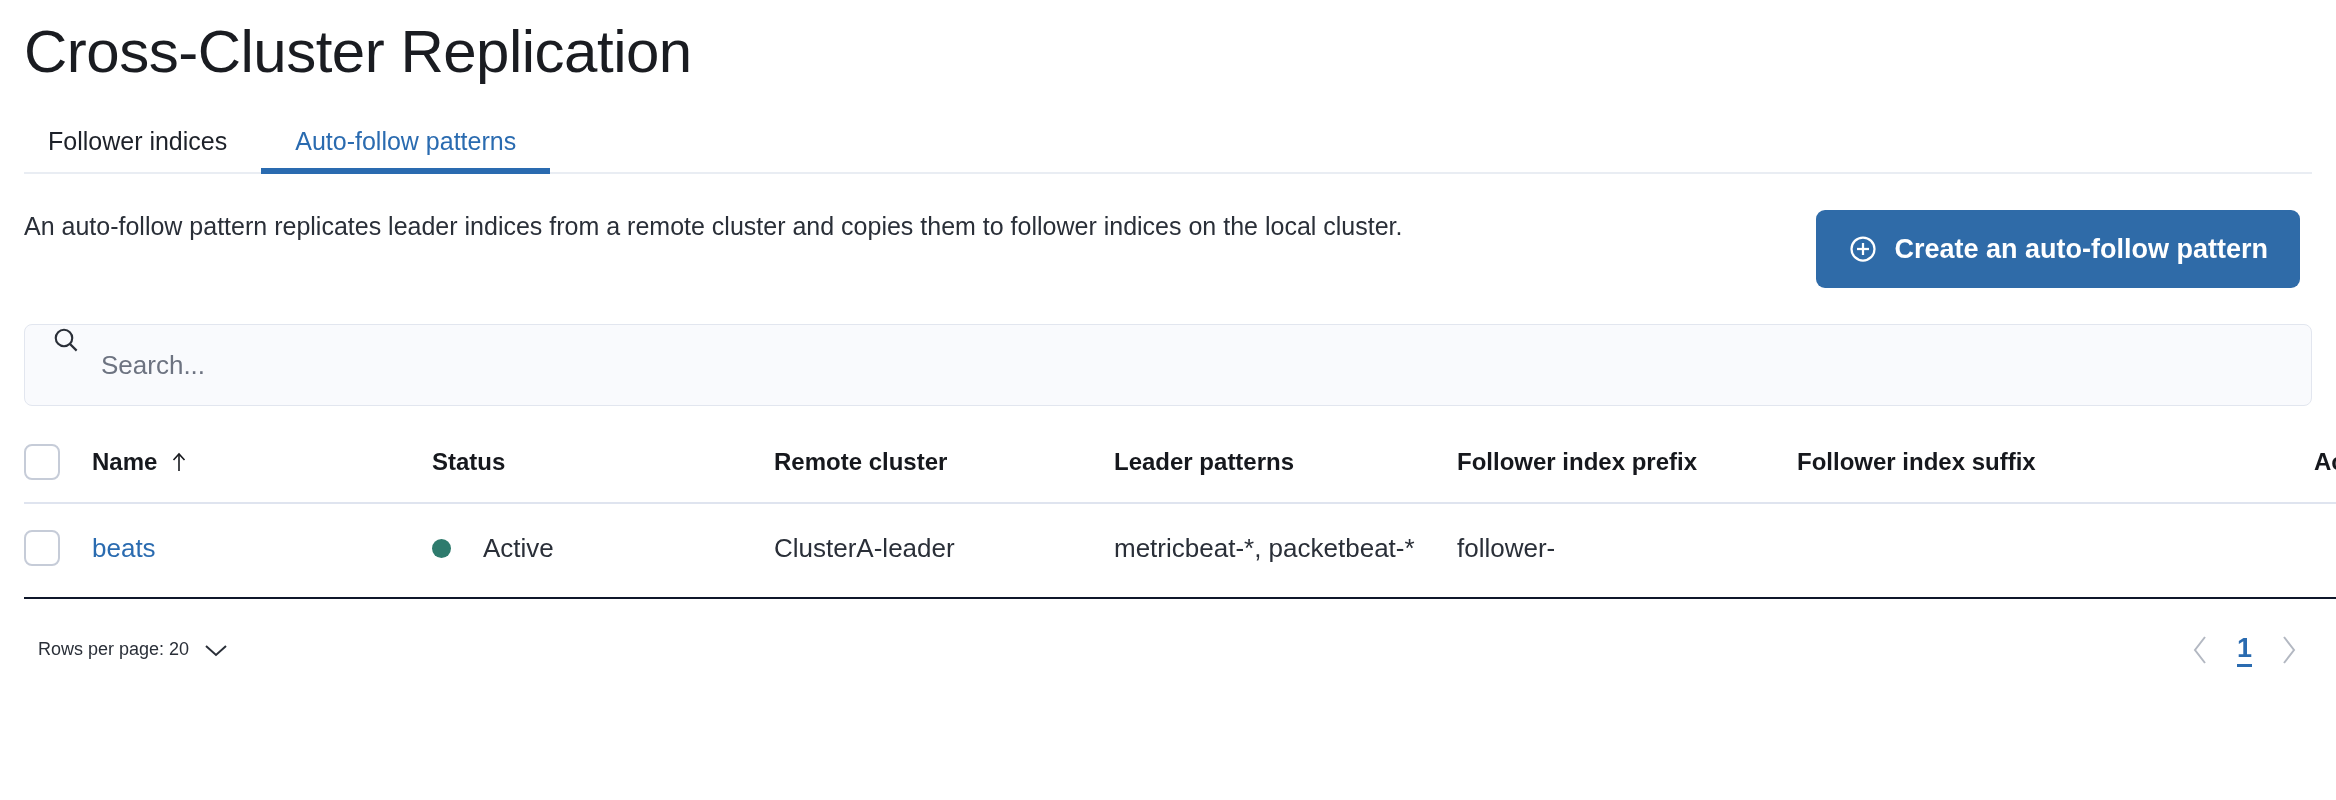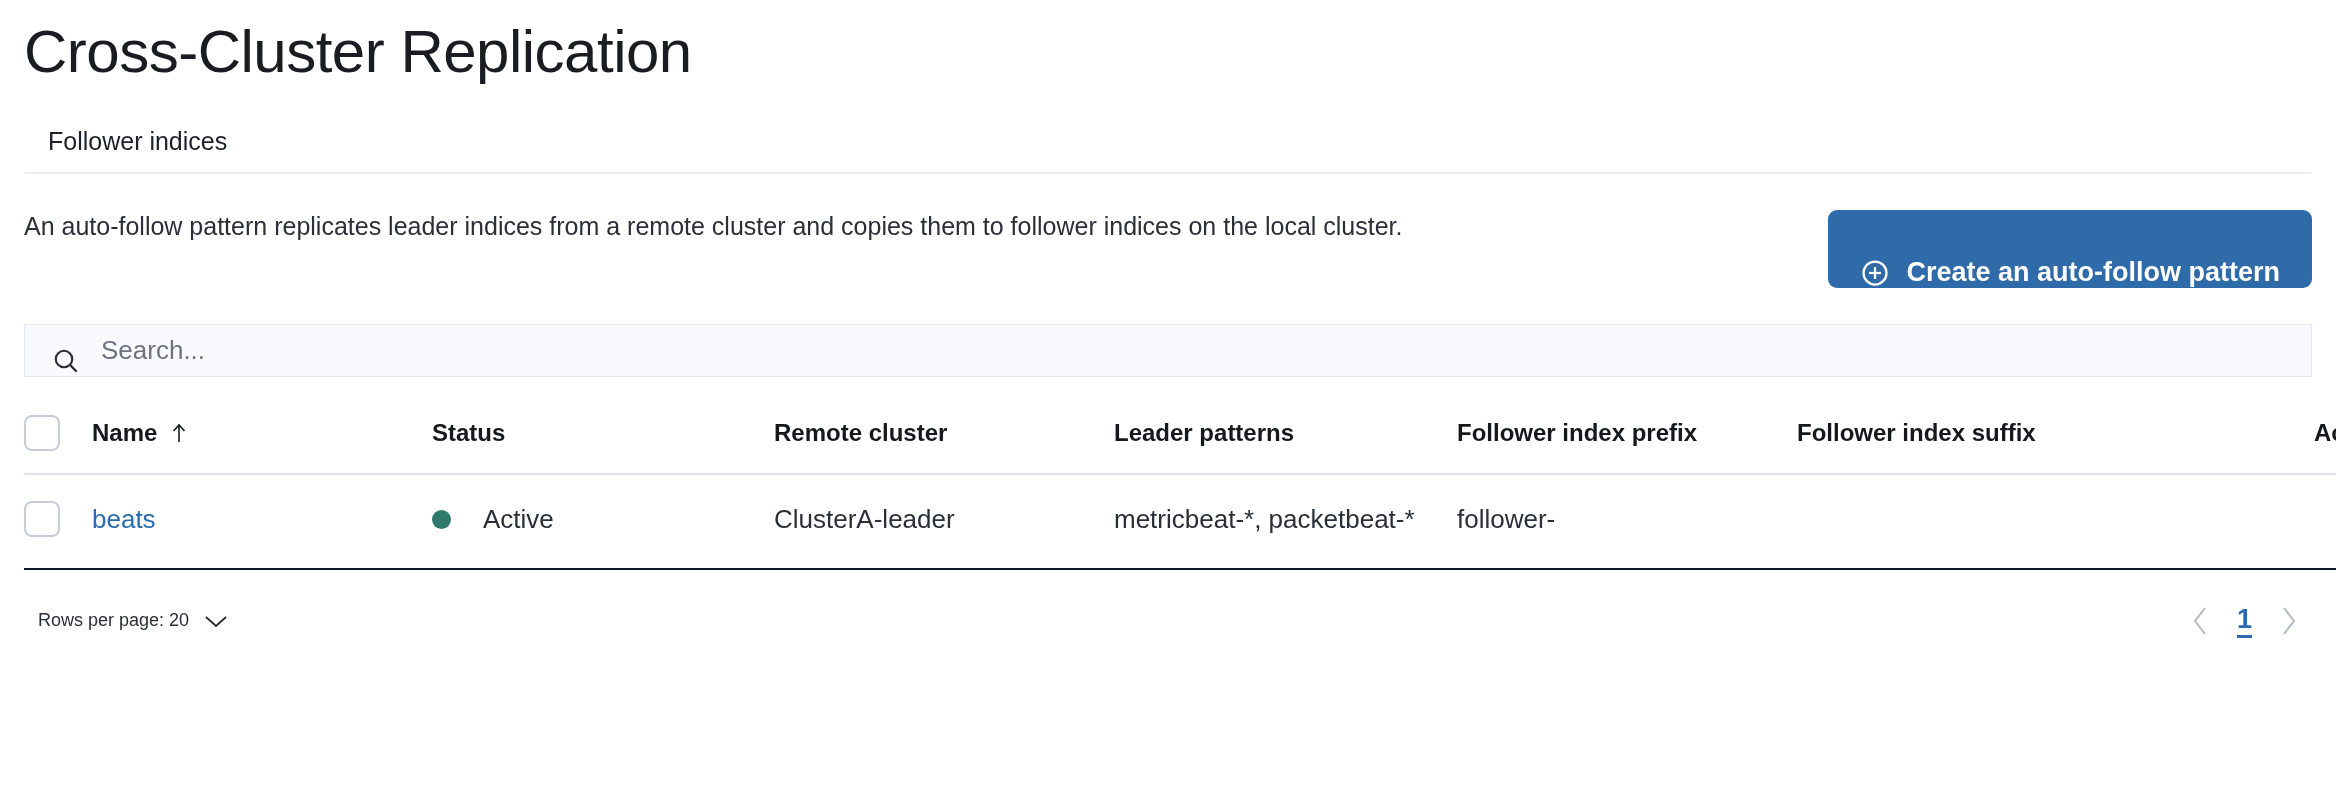--- a/index.html
+++ b/index.html
@@ -78,45 +78,45 @@
   }
   .create-btn {
     flex: 0 0 auto;
     background: #2f6ba8;
     color: #ffffff;
     border: none;
     border-radius: 9px;
     height: 78px;
     padding: 0 32px;
     display: inline-flex;
-    align-items: flex-end;
+    align-items: center;
     gap: 16px;
     font-size: 27px;
     font-weight: 700;
     font-family: "Liberation Sans", sans-serif;
     cursor: pointer;
     margin-top: 2px;
-    margin-right: 0px;
+    margin-right: 12px;
     white-space: nowrap;
   }
   .plus-icon {
     width: 30px; height: 30px;
     display: inline-block;
     flex: 0 0 auto;
   }
 
   
   .search-wrap {
     margin-top: 36px;
-    height: 53px;
+    height: 82px;
     background: #f9fafd;
     border: 1px solid #e2e6ef;
-    border-radius: 2px;
+    border-radius: 8px;
     display: flex;
-    align-items: flex-end;
+    align-items: flex-start;
     padding: 0 26px;
     gap: 20px;
   }
   .search-icon { width: 30px; height: 30px; flex: 0 0 auto; }
   .search-input {
     flex: 1 1 auto;
     border: none;
     outline: none;
     background: transparent;
     font-size: 26px;
@@ -222,20 +222,23 @@
 <body>
 
 <div class="page">
 
   <h1 class="page-title">Cross-Cluster Replication</h1>
 
   <div class="tabs-bar">
     <div class="tabs-row">
       <div class="tab inactive">
         <span>Follower indices</span>
+      </div>
+      <div class="tab active">
+        <span>Auto-follow patterns</span>
       </div>
     </div>
   </div>
 
   <div class="intro">
     <p class="intro-text">An auto-follow pattern replicates leader indices from a remote cluster and copies them to follower indices on the local cluster.</p>
     <button class="create-btn">
       <span class="plus-icon">
         <svg viewBox="0 0 24 24" width="30" height="30" fill="none" stroke="#ffffff" stroke-width="1.8">
           <circle cx="12" cy="12" r="9.2"></circle>

